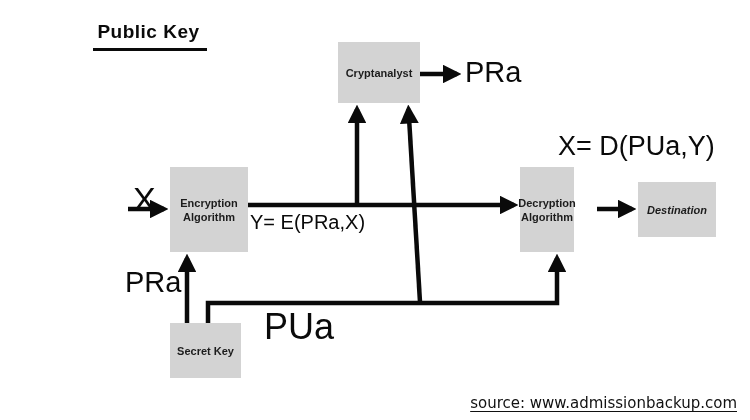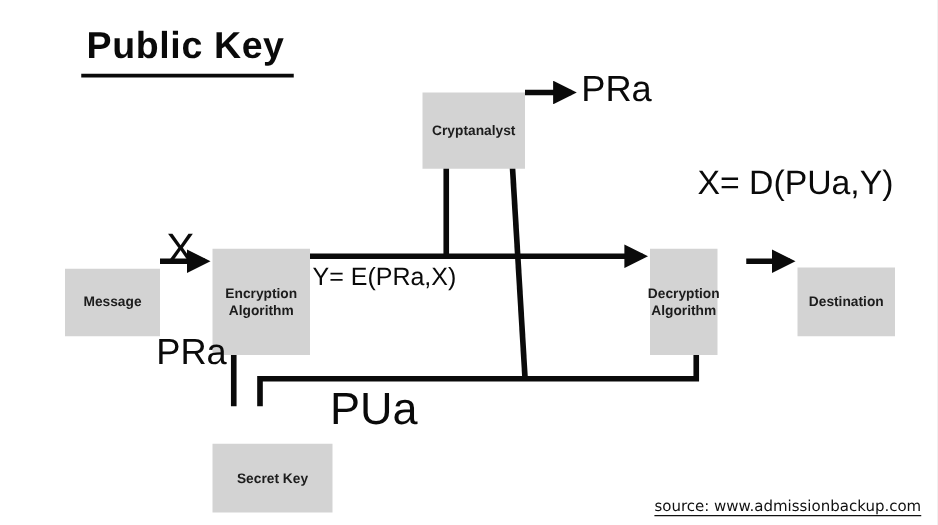--- a/index.html
+++ b/index.html
@@ -18,44 +18,43 @@
     color:var(--text-color);
     overflow:hidden;
   }
   
   .title{
     position:absolute;left:38px;top:22px;width:224px;
     text-align:center;line-height:1;
   }
   .title .tline{
     display:inline-block;
-    font-size:30px;font-weight:800;letter-spacing:0.5px;
+    font-size:19px;font-weight:800;letter-spacing:0.5px;
     border-bottom:3px solid var(--text-color);
     padding:0 7px 7px 4px;
     margin-bottom:5px;
     white-space:nowrap;
   }
   
   .dbox{
     position:absolute;
     background:var(--box-fill);
     display:flex;align-items:center;justify-content:center;
     text-align:center;
     font-size:11px;font-weight:700;
     line-height:14px;
     color:#1c1c1c;
     padding:2px;
-    margin-top:32px;
   }
   #box-message{left:52px;top:183px;width:76px;height:54px;}
   #box-encryption{left:170px;top:167px;width:78px;height:85px;}
   #box-cryptanalyst{left:338px;top:42px;width:82px;height:61px;}
   #box-decryption{left:520px;top:167px;width:54px;height:85px;}
-  #box-destination{left:638px;top:182px;width:78px;height:55px;}
-  #box-secretkey{left:170px;top:323px;width:96px;height:55px;justify-content:center;}
+  #box-destination{left:638px;top:182px;width:78px;height:55px;font-style:italic;}
+  #box-secretkey{left:170px;top:323px;width:71px;height:55px;justify-content:center;}
   
   #arrows{position:absolute;left:0;top:0;width:750px;height:420px;pointer-events:none;}
   #arrows path, #arrows line{
     stroke:var(--line-color);
     stroke-width:4.5;
     fill:none;
     stroke-linecap:butt;
     stroke-linejoin:miter;
   }
   #arrows marker path{fill:var(--line-color);stroke:none;}
@@ -70,21 +69,21 @@
   #lbl-x{left:133px;top:182px;font-size:34px;}
   #lbl-y-eq{left:250px;top:212px;font-size:20px;}
   #lbl-x-eq{left:558px;top:133px;font-size:27px;text-align:center;}
   #lbl-pra-crypt{left:465px;top:58px;font-size:29px;}
   #lbl-pra-key{left:125px;top:268px;font-size:29px;}
   #lbl-pua{left:264px;top:309px;font-size:36px;}
   
   .source{
     position:absolute;right:13px;bottom:8px;
     font-family:"DejaVu Sans","Liberation Sans",sans-serif;
-    font-size:12px;
+    font-size:15px;
     text-decoration:underline;
     text-underline-offset:3px;
     color:#111;
   }
 </style>
 </head>
 <body>
 
 <div id="stage">
 
@@ -101,23 +100,20 @@
     <line x1="128" y1="209" x2="164" y2="209" marker-end="url(#ah)"></line>
     <line x1="248" y1="205" x2="514" y2="205" marker-end="url(#ah)"></line>
     <line x1="597" y1="209" x2="632" y2="209" marker-end="url(#ah)"></line>
     <line x1="420" y1="74" x2="457" y2="74" marker-end="url(#ah)"></line>
     <line x1="357" y1="205" x2="357" y2="109" marker-end="url(#ah)"></line>
     <line x1="420" y1="302" x2="408.5" y2="109" marker-end="url(#ah)"></line>
     <line x1="187" y1="325" x2="187" y2="258" marker-end="url(#ah)"></line>
     <path d="M208,325 L208,303 L557,303 L557,258" marker-end="url(#ah)"></path>
   </svg>
 
-  <div class="dbox" id="box-message">
-    <span>Message</span>
-  </div>
   <div class="dbox" id="box-encryption">
     <span>Encryption Algorithm</span>
   </div>
   <div class="dbox" id="box-cryptanalyst">
     <span>Cryptanalyst</span>
   </div>
   <div class="dbox" id="box-decryption">
     <span>Decryption Algorithm</span>
   </div>
   <div class="dbox" id="box-destination">

